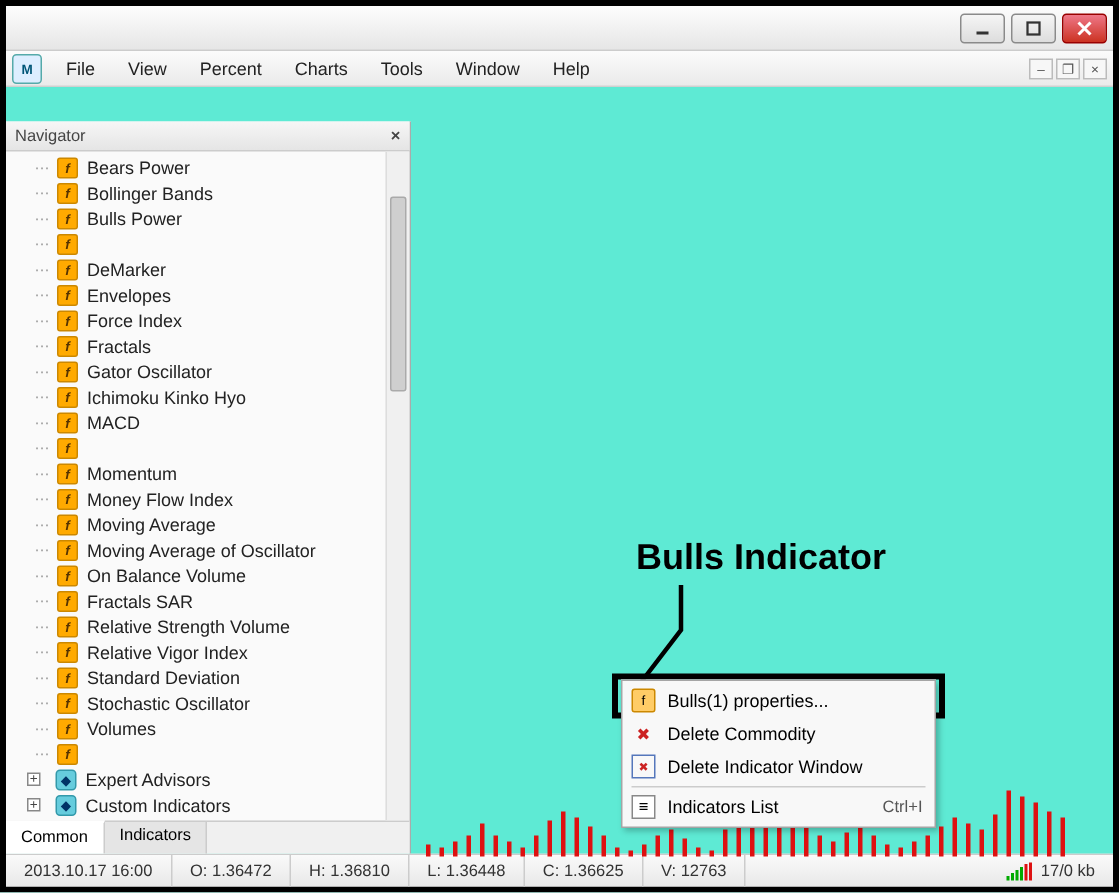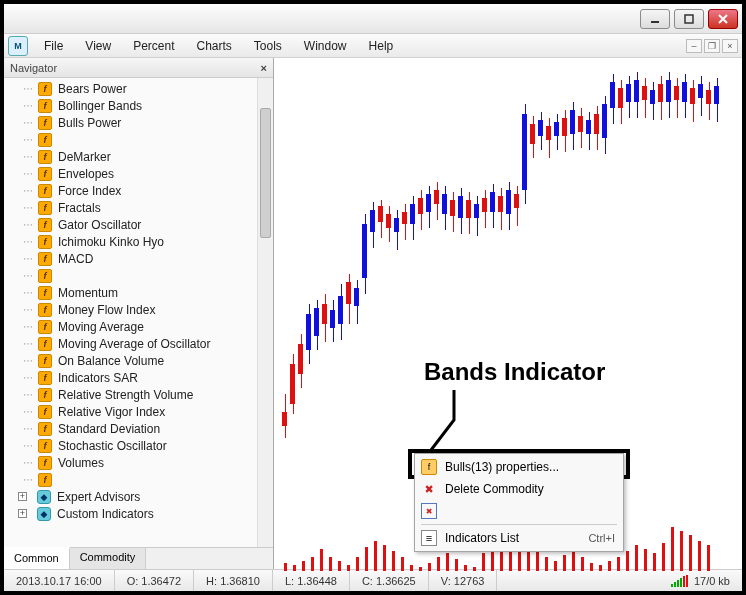--- a/index.html
+++ b/index.html
@@ -7,21 +7,21 @@
 .window { width: 746px; height: 595px; border: 4px solid #000; background: #f0f0f0; position: relative; }
 .titlebar { height: 30px; background: linear-gradient(#fdfdfd,#e6e6e6); border-bottom: 1px solid #ccc; display: flex; justify-content: flex-end; align-items: center; padding-right: 4px; gap: 4px; }
 .win-btn { width: 30px; height: 20px; border: 1px solid #8a8a8a; border-radius: 3px; display: flex; align-items: center; justify-content: center; background: linear-gradient(#f5f5f5,#ddd); cursor: pointer; }
 .win-btn.close { background: linear-gradient(#e78,#c32); border-color:#900; color:#fff; }
 .win-btn svg { width: 12px; height: 12px; }
 .menubar { height: 24px; background: linear-gradient(#fbfbfb,#eaeaea); border-bottom: 1px solid #d0d0d0; display: flex; align-items:center; gap: 2px; padding: 0 4px; }
 .app-icon { width:20px; height:20px; border:1px solid #5aa; background:#def; border-radius:3px; display:flex; align-items:center; justify-content:center; font-size:9px; color:#057; font-weight:bold; margin-right:4px; }
 .menuitem { padding: 3px 10px; cursor: pointer; color:#222; }
 .menubar .mdi-btns { margin-left:auto; display:flex; gap:2px; }
 .mdi-btns span { width:16px; height:14px; border:1px solid #bbb; background:#f7f7f7; display:flex; align-items:center; justify-content:center; cursor:pointer; font-size:9px; color:#555; }
-.body-area { display:flex; height: calc(100% - 30px - 24px - 22px); position:relative; background:#5eead4; }
+.body-area { display:flex; height: calc(100% - 30px - 24px - 22px); position:relative; background:#5eead4;align-items:flex-end; }
 .navigator { width: 270px; border-right:1px solid #aaa; background:#fafafa; display:flex; flex-direction:column; position:relative; }
 .nav-header { height:20px; background:linear-gradient(#f6f6f6,#e5e5e5); border-bottom:1px solid #ccc; display:flex; align-items:center; padding:0 6px; font-size:11px; color:#444; }
 .nav-header .x { margin-left:auto; cursor:pointer; font-weight:bold; }
 .nav-scroll { flex:1; overflow:hidden; position:relative; }
 .nav-list { padding: 2px 0 2px 30px; }
 .nav-list .item { display:flex; align-items:center; height:17px; gap:6px; cursor:pointer; padding-right:6px; white-space:nowrap; font-size:12px; color:#222; }
 .nav-list .dots { width:14px; color:#999; font-size:10px; letter-spacing:-1px; text-align:right; margin-left:-16px; }
 .f-icon { width:14px; height:14px; background:#fa0; border:1px solid #c80; border-radius:2px; display:flex; align-items:center; justify-content:center; font-size:9px; color:#530; font-style:italic; font-weight:bold; }
 .ea-icon { width:14px; height:14px; background:#6cd; border:1px solid #39a; border-radius:3px; display:flex; align-items:center; justify-content:center; font-size:9px; color:#036; }
 .plus-box { position:absolute; left:10px; width:9px; height:9px; border:1px solid #888; background:#fff; display:flex; align-items:center; justify-content:center; font-size:9px; line-height:1; color:#444; cursor:pointer; }
@@ -170,21 +170,21 @@
               <span>Moving Average of Oscillator</span>
             </div>
             <div class="item">
               <span class="dots">⋯</span>
               <span class="f-icon">f</span>
               <span>On Balance Volume</span>
             </div>
             <div class="item">
               <span class="dots">⋯</span>
               <span class="f-icon">f</span>
-              <span>Indicators SAR</span>
+              <span>Fractals SAR</span>
             </div>
             <div class="item">
               <span class="dots">⋯</span>
               <span class="f-icon">f</span>
               <span>Relative Strength Volume</span>
             </div>
             <div class="item">
               <span class="dots">⋯</span>
               <span class="f-icon">f</span>
               <span>Relative Vigor Index</span>
@@ -218,21 +218,21 @@
               <span class="ea-icon">◆</span>
               <span>Custom Indicators</span>
             </div>
           </div>
         <div class="nav-scrollbar">
           <div class="thumb"></div>
         </div>
       </div>
       <div class="nav-tabs">
         <div class="nav-tab active">Common</div>
-        <div class="nav-tab">Commodity</div>
+        <div class="nav-tab">Indicators</div>
       </div>
     </div>
 
     <div class="chart-area" id="chart-area">
 
     <div class="candle" style="left: 8px; top: 336px; width: 5px; height: 44px; color: rgb(221, 17, 17);">
           <div class="wick" style="top: 0px; height: 44px;"></div>
           <div class="body" style="top: 18px; height: 14px;"></div>
         </div>
         <div class="candle" style="left: 16px; top: 296px; width: 5px; height: 60px; color: rgb(221, 17, 17);">
@@ -497,38 +497,39 @@
         <div class="ind-bar" style="left: 368px; height: 22px;"></div>
         <div class="ind-bar" style="left: 377px; height: 18px;"></div>
         <div class="ind-bar" style="left: 386px; height: 28px;"></div>
         <div class="ind-bar" style="left: 395px; height: 44px;"></div>
         <div class="ind-bar" style="left: 404px; height: 40px;"></div>
         <div class="ind-bar" style="left: 413px; height: 36px;"></div>
         <div class="ind-bar" style="left: 422px; height: 30px;"></div>
         <div class="ind-bar" style="left: 431px; height: 26px;"></div>
       </div>
 
-    <div class="annotation">Bands Indicator</div>
+    <div class="annotation">Bulls Indicator</div>
     <svg class="ann-line" style="left:420px; top:332px;" width="60" height="70">
       <path d="M30 0 L30 30 L4 64" stroke="#000" stroke-width="3" fill="none"></path>
     </svg>
 
     <div class="ctx-highlight"></div>
 
     <div class="context-menu" id="context-menu">
         <div class="row">
           <span class="ctx-icon" style="background:#fc6;border:1px solid #c80;border-radius:2px;font-size:9px">f</span>
-          <span>Bulls(13) properties...</span>
+          <span>Bulls(1) properties...</span>
         </div>
         <div class="row">
           <span class="ctx-icon" style="color:#c22">✖</span>
           <span>Delete Commodity</span>
         </div>
         <div class="row">
           <span class="ctx-icon" style="border:1px solid #57b;color:#c22;font-size:8px">✖</span>
+          <span>Delete Indicator Window</span>
         </div>
         <div class="sep"></div>
         <div class="row">
           <span class="ctx-icon" style="border:1px solid #888;background:#fff">≡</span>
           <span>Indicators List</span>
           <span class="shortcut">Ctrl+I</span>
         </div>
       </div>
 
   </div>

